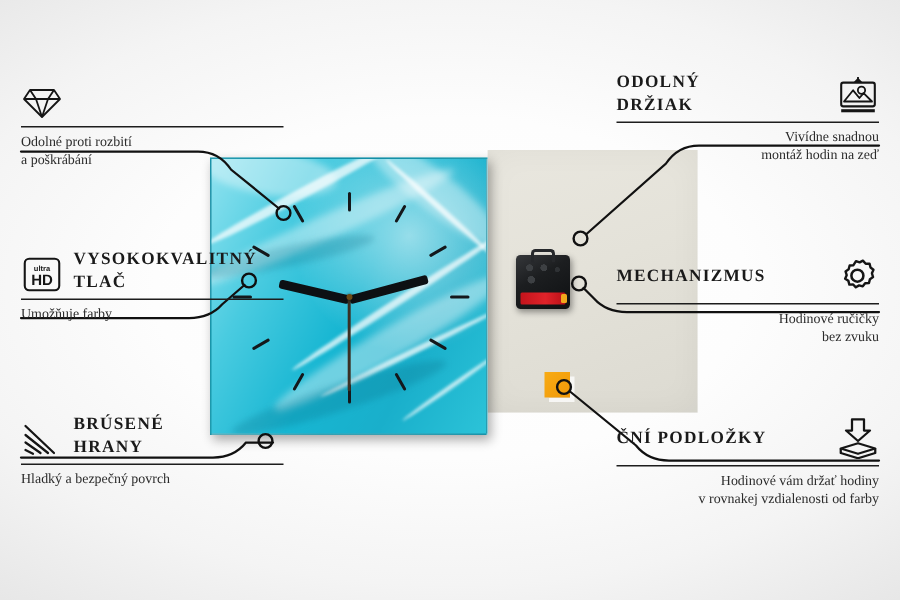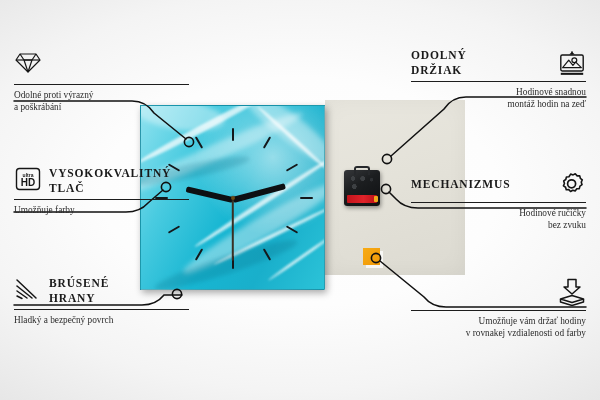--- a/index.html
+++ b/index.html
@@ -31,21 +31,21 @@
   }
   .feat.right .title{text-align:left;}
   .rule{height:1px;background:#1d1d1d;margin:4px 0 4px 0;width:100%;}
   .feat .sub{
     font-family:"Liberation Serif", serif;
     font-size:9.3px;line-height:12.2px;color:#2b2b2b;
   }
   .feat.right .sub{text-align:right;}
 
   
-  .ico{width:28px;height:28px;flex:0 0 28px;display:flex;align-items:flex-start;justify-content:center;}
+  .ico{width:28px;height:28px;flex:0 0 28px;display:flex;align-items:flex-end;justify-content:center;}
   .ico svg{display:block;}
 
   
   #photo{
     position:absolute;left:140px;top:105px;width:185px;height:185px;
     box-shadow:2px 3px 7px rgba(0,0,0,.33);
   }
   #wall{
     position:absolute;left:325px;top:100px;width:140px;height:175px;
     background:linear-gradient(160deg,#e9e7df 0%,#e4e2d9 45%,#dcdad1 100%);
@@ -183,21 +183,21 @@
             <path d="M5 2 L21 2 L25 8 L13 20 L1 8 Z"></path>
             <path d="M1 8 L25 8"></path>
             <path d="M5 2 L9 8 L13 20"></path>
             <path d="M21 2 L17 8 L13 20"></path>
             <path d="M9 8 L17 8"></path>
           </g>
         </svg>
       </span>
     </div>
     <div class="rule"></div>
-    <div class="sub">Odolné proti výrazný</div>
+    <div class="sub">Odolné proti rozbití</div>
     <div class="sub">a poškrábání</div>
   </div>
 
   <div class="feat left" style="left:14px;top:166px;">
     <div class="head">
       <span class="ico">
         <svg width="26" height="24" viewBox="0 0 26 24">
           <rect x="1.5" y="1.5" width="23" height="21" rx="3" fill="none" stroke="#151515" stroke-width="1.4"></rect>
           <text x="13" y="9.6" font-family="Liberation Sans, sans-serif" font-size="5" font-weight="700" fill="#151515" text-anchor="middle">ultra</text>
           <text x="13" y="19" font-family="Liberation Sans, sans-serif" font-size="10" font-weight="700" fill="#151515" text-anchor="middle">HD</text>
@@ -244,21 +244,21 @@
           <circle cx="17.5" cy="11" r="2.6" fill="none" stroke="#151515" stroke-width="1.3"></circle>
           <rect x="3" y="24.5" width="24" height="2.2" fill="#151515"></rect>
         </svg>
       </span>
       <span class="titlewrap">
         <div class="title">ODOLNÝ</div>
         <div class="title">DRŽIAK</div>
       </span>
     </div>
     <div class="rule"></div>
-    <div class="sub">Hodinové snadnou</div>
+    <div class="sub">Vivídne snadnou</div>
     <div class="sub">montáž hodin na zeď</div>
   </div>
 
   <div class="feat right" style="left:411px;top:170px;">
     <div class="head">
       <span class="ico">
         <svg width="28" height="28" viewBox="0 0 28 28">
           <g fill="none" stroke="#151515" stroke-width="1.7" stroke-linejoin="round">
             <path d="M14 2.2 L16.6 3.1 L18.9 1.9 L20.9 4.1 L23.6 4 L24.3 6.7 L26.4 8.3 L25.3 10.8
                      L26.1 13.5 L23.9 15 L23.2 17.7 L20.5 17.9 L18.8 20.1 L16.2 19.4 L13.9 20.8
@@ -282,20 +282,21 @@
       <span class="ico">
         <svg width="28" height="28" viewBox="0 0 28 28">
           <g fill="none" stroke="#151515" stroke-width="1.5" stroke-linejoin="round">
             <path d="M10 1.5 L18 1.5 L18 9 L22 9 L14 16 L6 9 L10 9 Z"></path>
             <path d="M14 17.5 L25.5 21 L14 24.5 L2.5 21 Z"></path>
             <path d="M2.5 21 L2.5 24 L14 27.5 L25.5 24 L25.5 21"></path>
           </g>
         </svg>
       </span>
       <span class="titlewrap">
-      </span>
-    </div>
-    <div class="rule"></div>
-    <div class="sub">Umožňuje vám držať hodiny</div>
+        <div class="title">ČNÍ PODLOŽKY</div>
+      </span>
+    </div>
+    <div class="rule"></div>
+    <div class="sub">Hodinové vám držať hodiny</div>
     <div class="sub">v rovnakej vzdialenosti od farby</div>
   </div>
 
 </div>
 
 </body></html>

